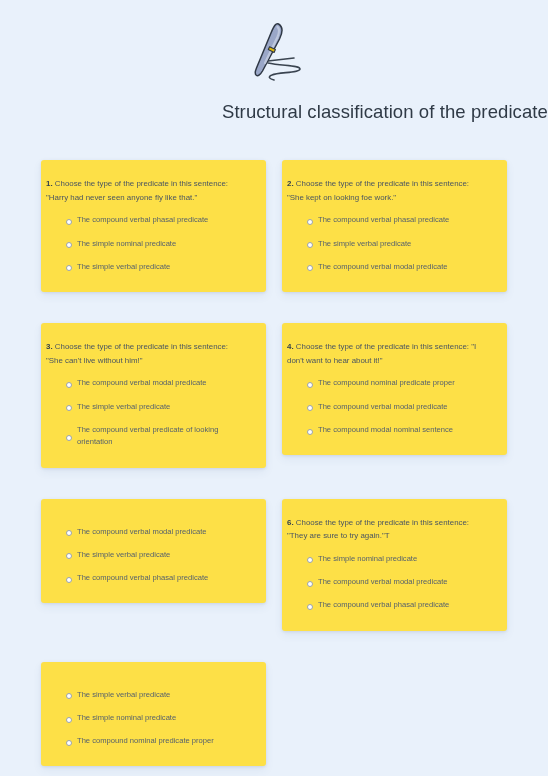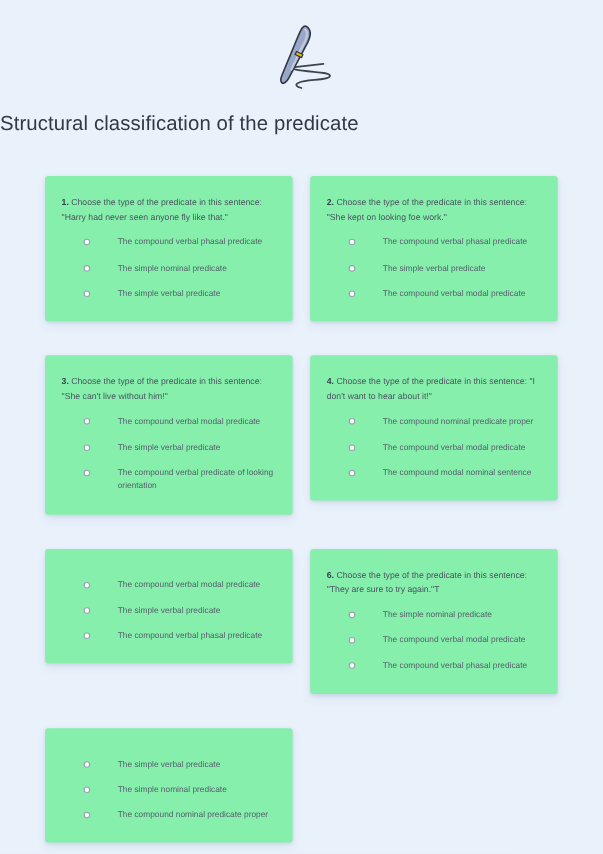--- a/index.html
+++ b/index.html
@@ -19,21 +19,21 @@
     width: 548px;
     min-height: 776px;
     box-sizing: border-box;
     background: #e9f1fb;
     padding: 0;
   }
 
   
   .header {
     padding-top: 16px;
-    text-align: left;
+    text-align: right;
   }
   .logo-wrap {
     height: 72px;
     display: flex;
     align-items: center;
     justify-content: center;
   }
   .logo-wrap svg {
     display: block;
   }
@@ -51,25 +51,25 @@
     margin-top: 36px;
     padding: 0 41px;
     display: grid;
     grid-template-columns: 1fr 1fr;
     column-gap: 16px;
     row-gap: 31px;
     align-items: start;
   }
 
   .q-card {
-    background: #86efac;
+    background: #fde047;
     border-radius: 3px;
     box-shadow: 0 1px 3px rgba(60, 90, 130, 0.13),
                 0 4px 10px rgba(60, 90, 130, 0.07);
-    padding: 17px 15px 19px 15px;
+    padding: 17px 15px 19px 5px;
     box-sizing: border-box;
   }
 
   .q-prompt {
     font-size: 7.9px;
     line-height: 1.72;
     color: #4a5560;
     margin: 0 0 4px 0;
   }
   .q-num {
@@ -80,26 +80,25 @@
     display: block;
   }
 
   .options {
     margin: 10px 0 0 0;
     padding: 0 0 0 20px;
     list-style: none;
   }
   .option {
     display: flex;
-    align-items: flex-start;
+    align-items: center;
     font-size: 7.6px;
     line-height: 1.62;
     color: #56616c;
     margin-bottom: 11px;
-    gap: 20px;
   }
   .option:last-child {
     margin-bottom: 0;
   }
   .radio {
     flex: 0 0 auto;
     width: 6px;
     height: 6px;
     border: 1px solid #9aa3ad;
     border-radius: 50%;

